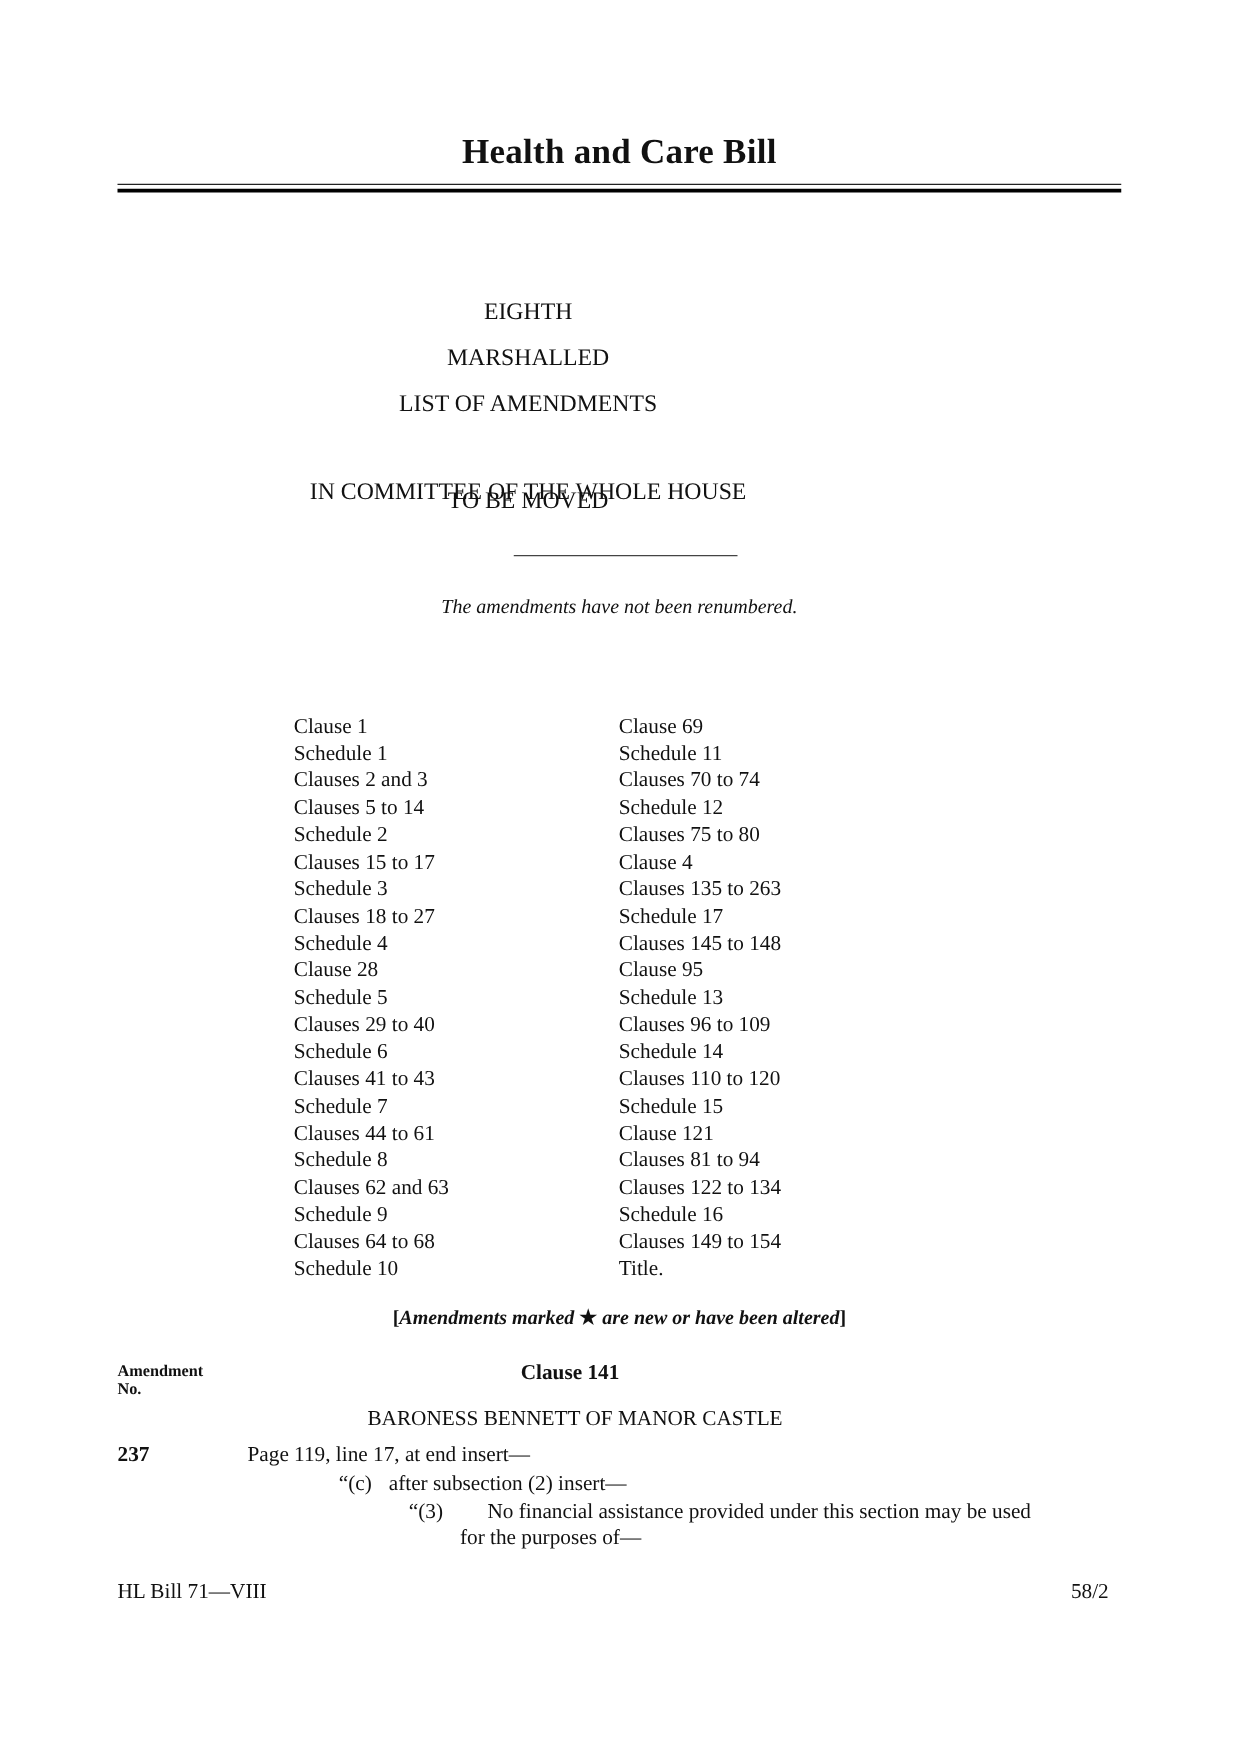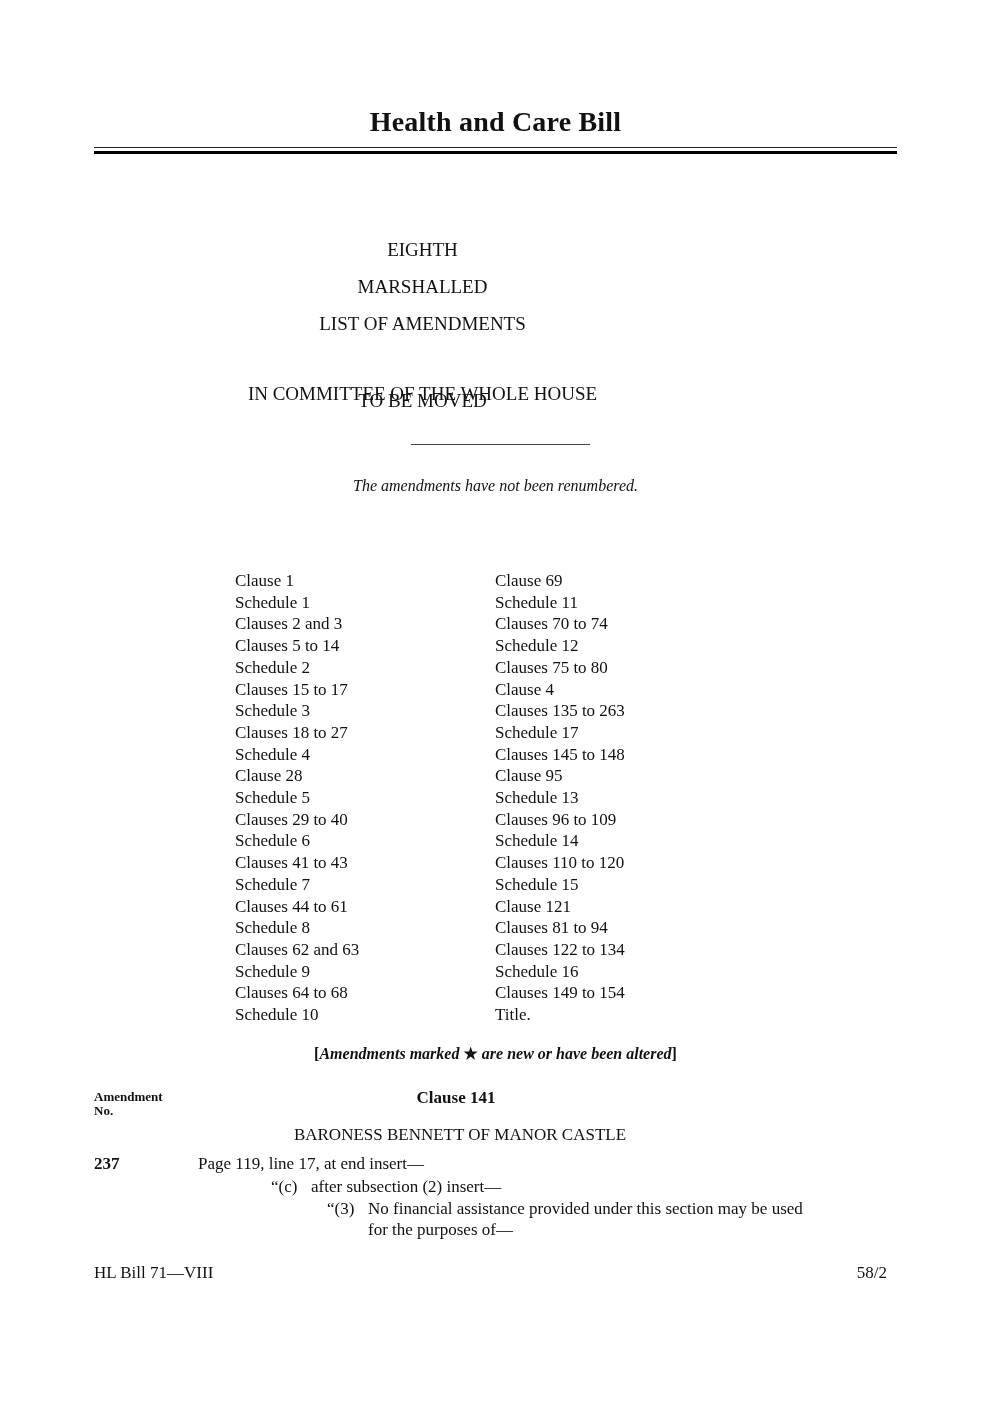--- a/index.html
+++ b/index.html
@@ -104,17 +104,17 @@
 </div>
 
 <div class="abs clause-head">Clause 141</div>
 <div class="abs sponsor">BARONESS BENNETT OF MANOR CASTLE</div>
 
 <div class="abs text17" style="left:94px; top:1154px; font-weight:bold;">237</div>
 <div class="abs text17" style="left:198px; top:1154px;">Page 119, line 17, at end insert—</div>
 <div class="abs text17" style="left:271px; top:1177px;">“(c)</div>
 <div class="abs text17" style="left:311px; top:1177px;">after subsection (2) insert—</div>
 <div class="abs text17" style="left:327px; top:1199px;">“(3)</div>
-<div class="abs text17" style="left:368px; top:1199px;">No financial assistance provided under this section may be used</div>
+<div class="abs text17" style="left:390px; top:1199px;">No financial assistance provided under this section may be used</div>
 <div class="abs text17" style="left:368px; top:1220px;">for the purposes of—</div>
 
 <div class="abs footer" style="left:94px;">HL Bill 71—VIII</div>
 <div class="abs footer" style="right:104px;">58/2</div>
 
 </body></html>

